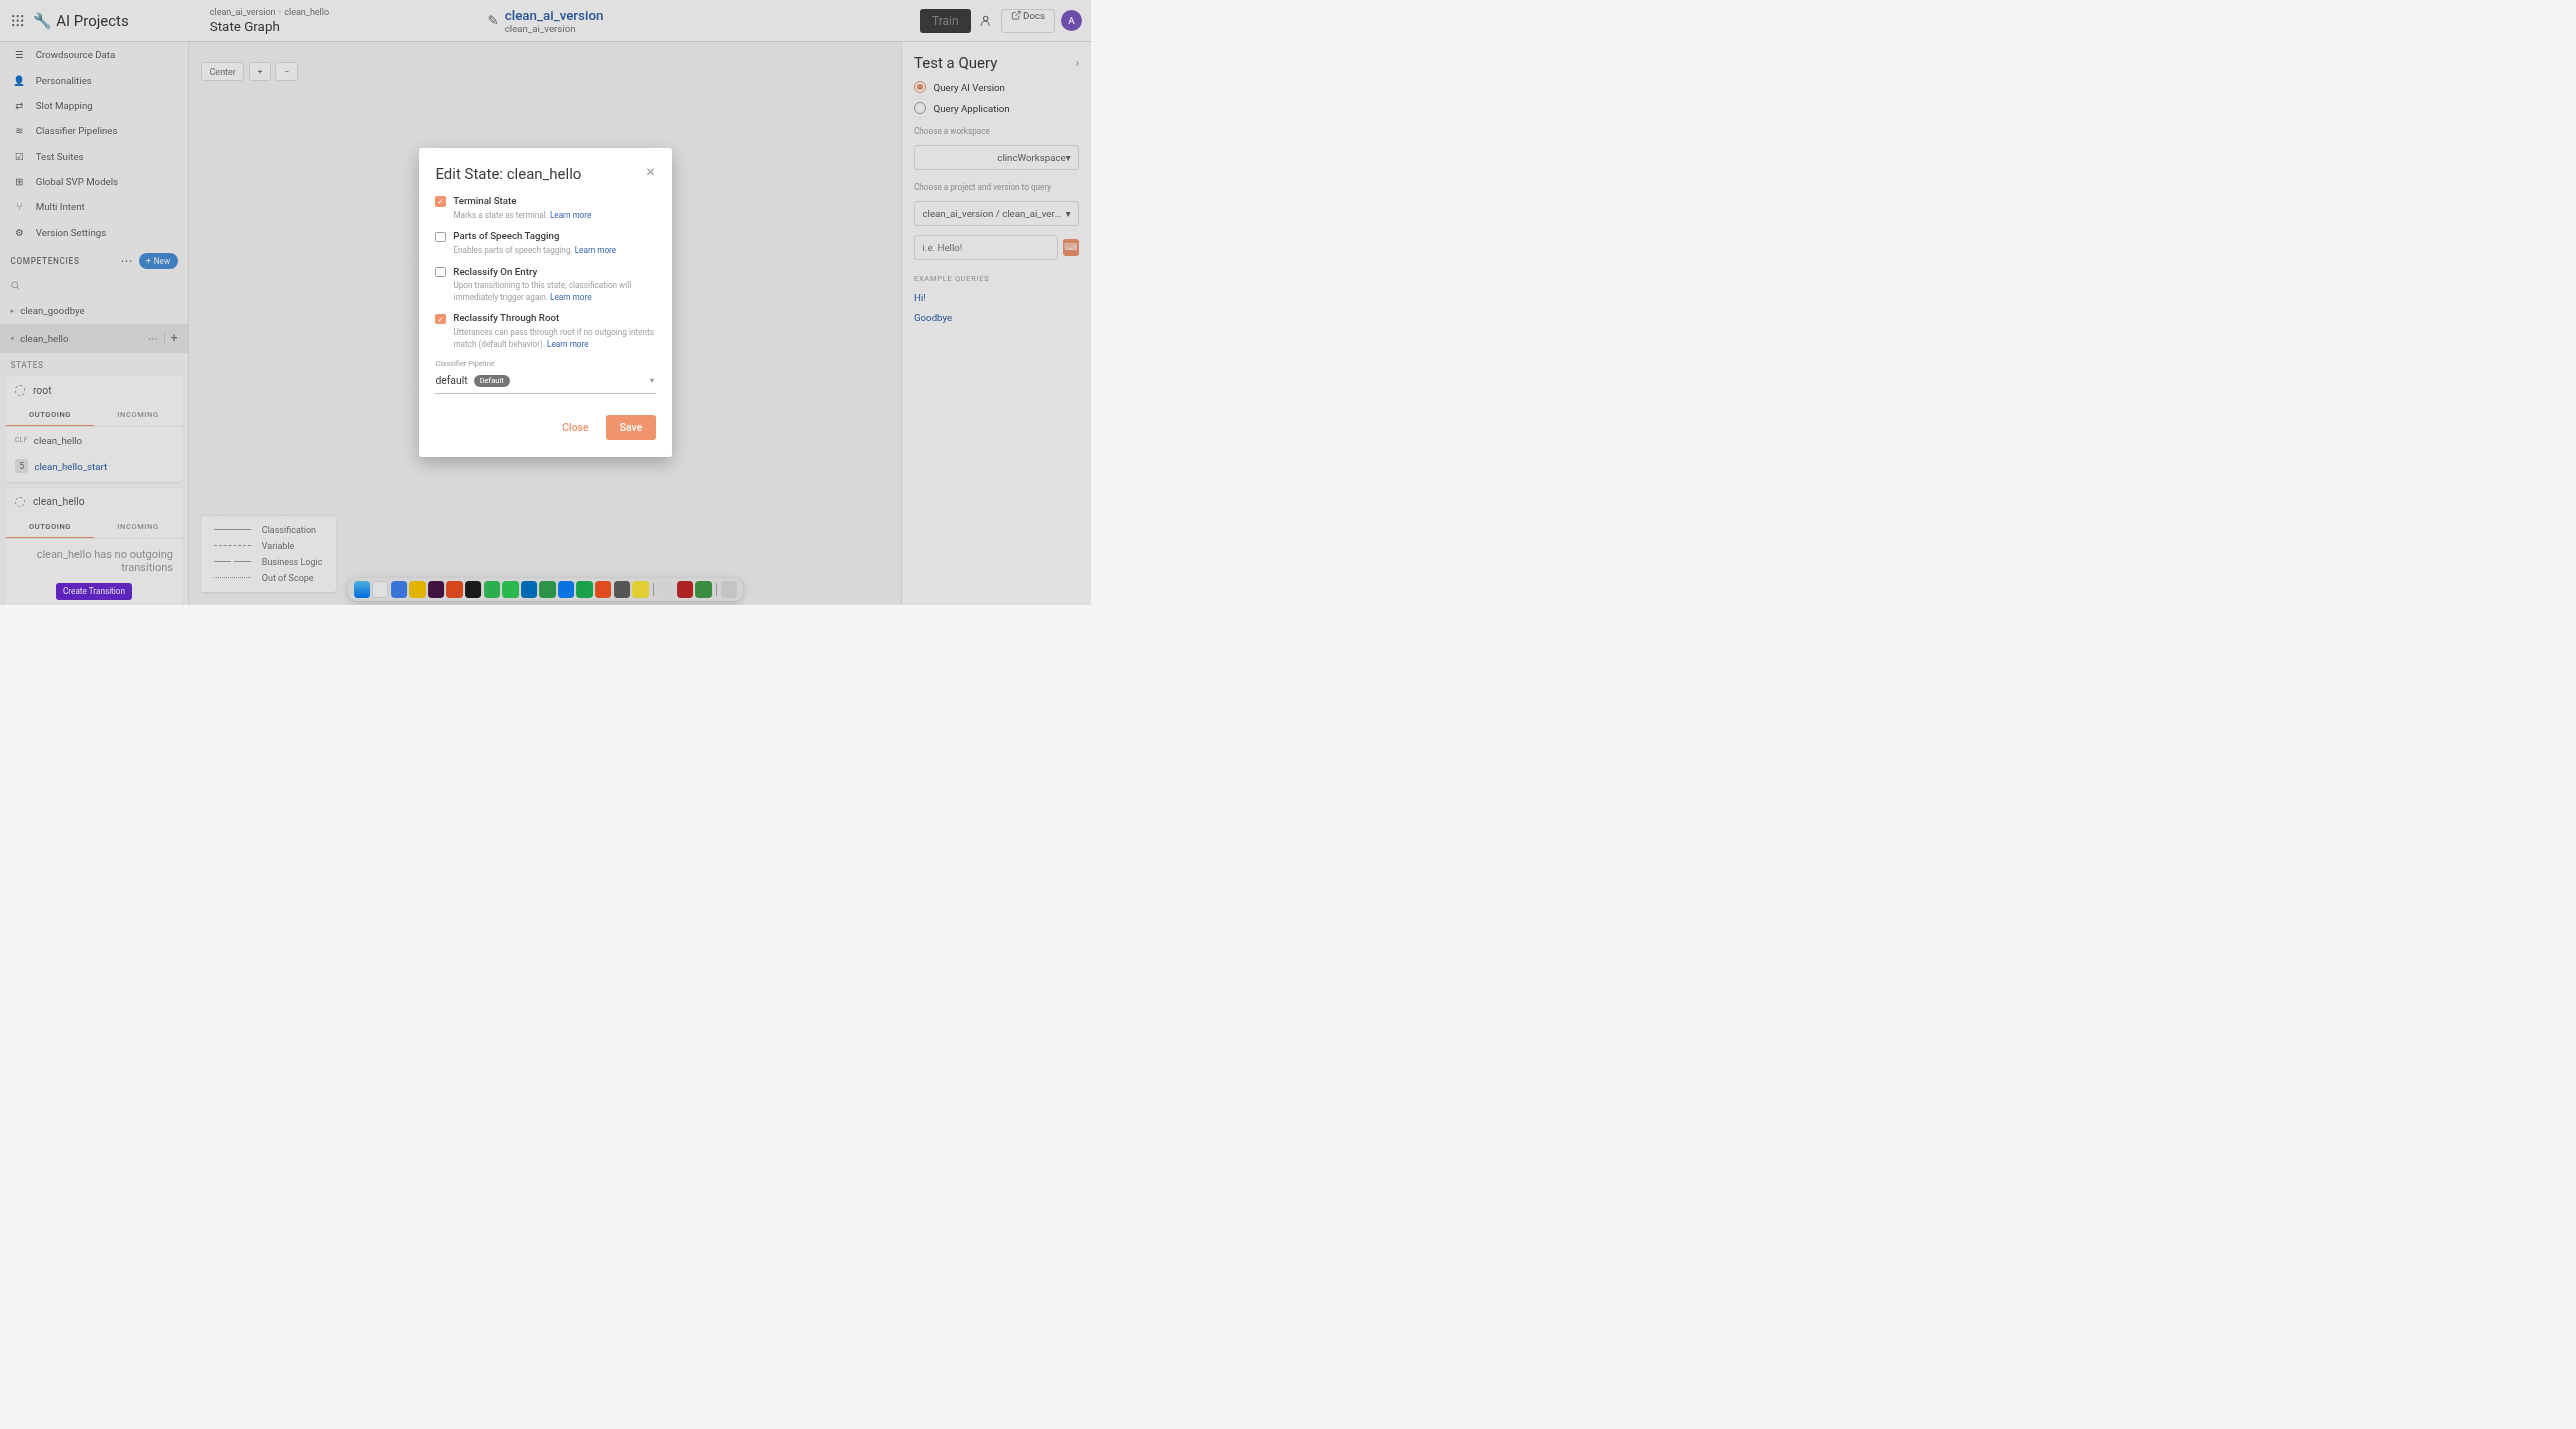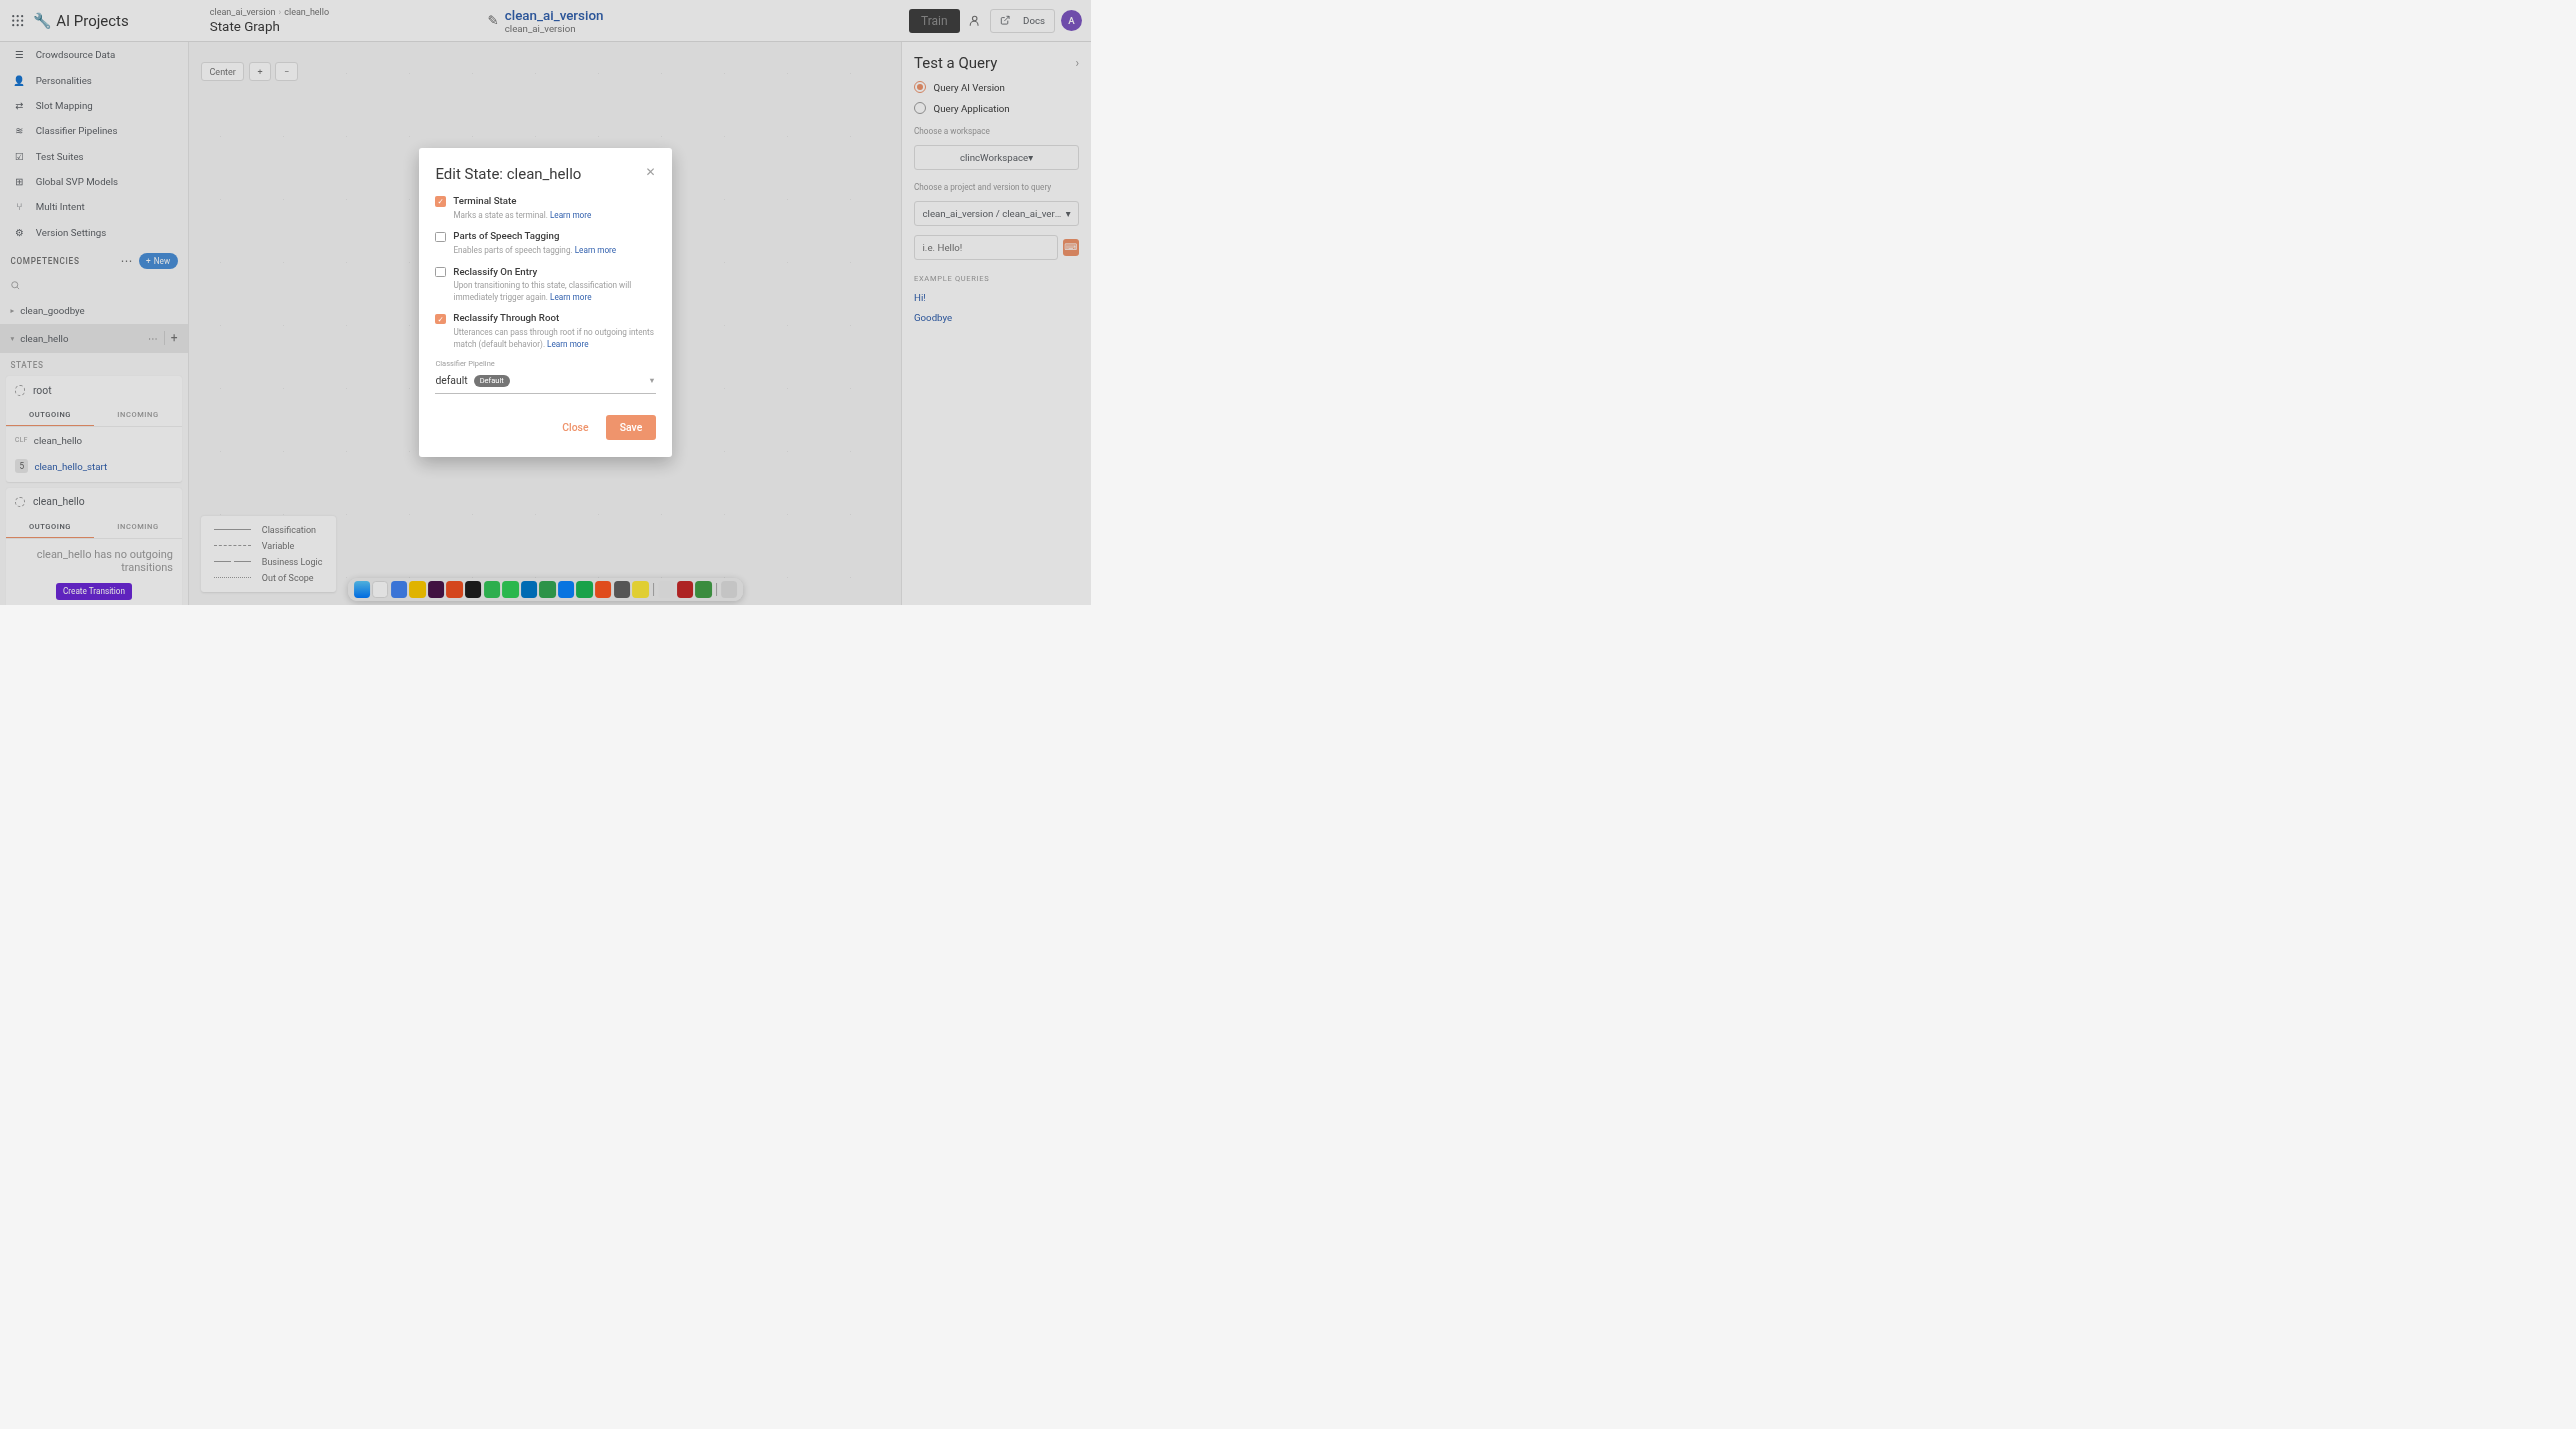--- a/index.html
+++ b/index.html
@@ -14,21 +14,21 @@
 .crumbs .sep{color:#bdbdbd}
 .page-h{font-size:13.4px;color:#3c3c3c;font-weight:400}
 .hdr-center{position:absolute;left:50%;transform:translateX(-50%);display:flex;align-items:center;gap:6px}
 .hdr-center .pencil{color:#757575;font-size:13.4px}
 .hdr-titles{display:flex;flex-direction:column}
 .hdr-titles .t1{color:#3261ae;font-size:13.4px;font-weight:500}
 .hdr-titles .t2{color:#757575;font-size:9.7px}
 .hdr-right{margin-left:auto;display:flex;align-items:center;gap:6px}
 .train-btn{background:#404040;color:#909090;border:none;border-radius:3px;height:24px;padding:0 12px;font-size:12px;cursor:not-allowed}
 .user-icon{width:18px;height:18px;color:#757575;display:flex;align-items:center;justify-content:center}
-.docs-btn{background:#fff;border:0.7px solid #e0e0e0;border-radius:3px;height:24px;padding:0 9px;display:flex;align-items:center;gap:13px;font-size:9.7px;color:#5f6368;cursor:pointer}
+.docs-btn{background:#fff;border:0.7px solid #e0e0e0;border-radius:3px;height:24px;padding:0 9px;display:flex;align-items:flex-start;gap:2px;font-size:9.7px;color:#5f6368;cursor:pointer}
 .avatar{width:21px;height:21px;border-radius:50%;background:#7e57c2;color:#fff;display:flex;align-items:center;justify-content:center;font-size:9.7px;font-weight:500}
 .main{display:flex;height:calc(100% - 42px)}
 .sidebar{width:189px;background:#fafafa;border-right:0.7px solid #e5e5e5;display:flex;flex-direction:column;overflow-y:auto}
 .nav-item{display:flex;align-items:center;gap:10.4px;padding:6.7px 13.4px;font-size:9.7px;color:#5f6368;cursor:pointer}
 .nav-icon{width:12px;height:12px;display:flex;align-items:center;justify-content:center;font-size:9.7px}
 .comp-hdr{display:flex;align-items:center;padding:7.5px 10.4px 6px;gap:6px}
 .comp-hdr .lbl{font-size:8.2px;letter-spacing:0.7px;color:#757575;font-weight:500}
 .comp-hdr .dots{margin-left:auto;color:#757575;font-size:12px;cursor:pointer}
 .new-btn{background:#4a90d9;color:#fff;border:none;border-radius:9px;height:16.4px;padding:0 7.5px;font-size:8.2px;display:flex;align-items:center;gap:3px;cursor:pointer}
 .search-row{padding:4.5px 10.4px}
@@ -65,21 +65,21 @@
 .leg-line.oos{border-top:0.7px dotted #9e9e9e}
 .rpanel{width:190px;background:#fff;border-left:0.7px solid #e5e5e5;padding:12px;display:flex;flex-direction:column;gap:9px;overflow-y:auto}
 .rp-hd{display:flex;align-items:center;justify-content:space-between}
 .rp-hd h3{font-size:15px;font-weight:400;color:#3c3c3c}
 .rp-hd .chev{color:#9e9e9e}
 .radio-row{display:flex;align-items:center;gap:7.5px;font-size:9.7px;color:#3c3c3c;cursor:pointer}
 .radio{width:12px;height:12px;border-radius:50%;border:1.5px solid #9e9e9e;display:flex;align-items:center;justify-content:center}
 .radio.on{border-color:#ef946c}
 .radio.on::after{content:"";width:6px;height:6px;border-radius:50%;background:#ef946c}
 .rp-lbl{font-size:8.2px;color:#9e9e9e;margin-top:3px}
-.rp-sel{border:0.7px solid #e0e0e0;border-radius:3px;height:25px;display:flex;align-items:center;justify-content:center;padding:0 7.5px;font-size:9.7px;color:#5f6368;cursor:pointer}
+.rp-sel{border:0.7px solid #e0e0e0;border-radius:3px;height:25px;display:flex;align-items:center;justify-content:flex-end;padding:0 7.5px;font-size:9.7px;color:#5f6368;cursor:pointer}
 .rp-input{border:0.7px solid #e0e0e0;border-radius:3px;height:25px;display:flex;align-items:center;padding:0 7.5px;font-size:9.7px;color:#9e9e9e}
 .rp-input input{border:none;outline:none;flex:1;font-size:9.7px;background:transparent}
 .kbd-btn{background:#ef946c;width:16.4px;height:16.4px;border-radius:3px;display:flex;align-items:center;justify-content:center;color:#fff;font-size:9px}
 .ex-lbl{font-size:7.5px;letter-spacing:0.7px;color:#9e9e9e;margin-top:4.5px}
 .ex-link{font-size:9.7px;color:#3261ae;cursor:pointer}
 .overlay{position:absolute;inset:0;background:rgba(0,0,0,0.12);display:flex;align-items:center;justify-content:center;z-index:100}
 .modal{background:#fff;border-radius:3px;width:253px;box-shadow:0 6px 18px rgba(0,0,0,0.25);padding:16.4px}
 .modal-hd{display:flex;justify-content:space-between;margin-bottom:12px}
 .modal-hd h2{font-size:15px;font-weight:400;color:#3c3c3c}
 .modal-hd .x{color:#9e9e9e;cursor:pointer;font-size:12px}

